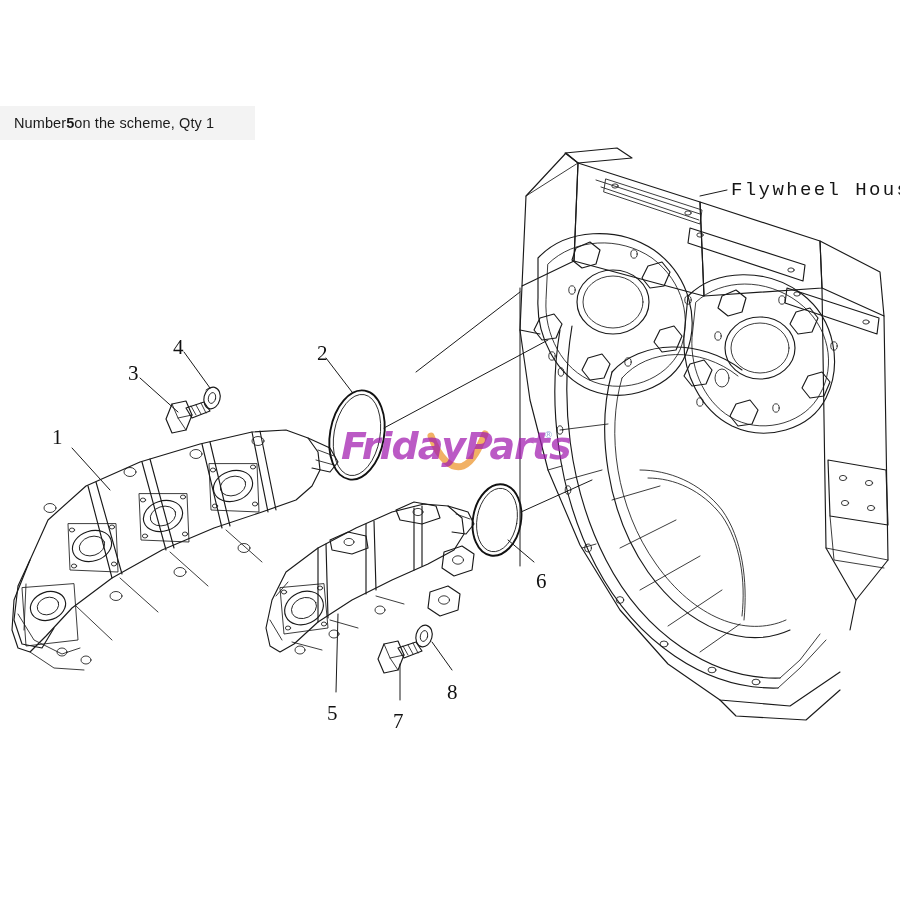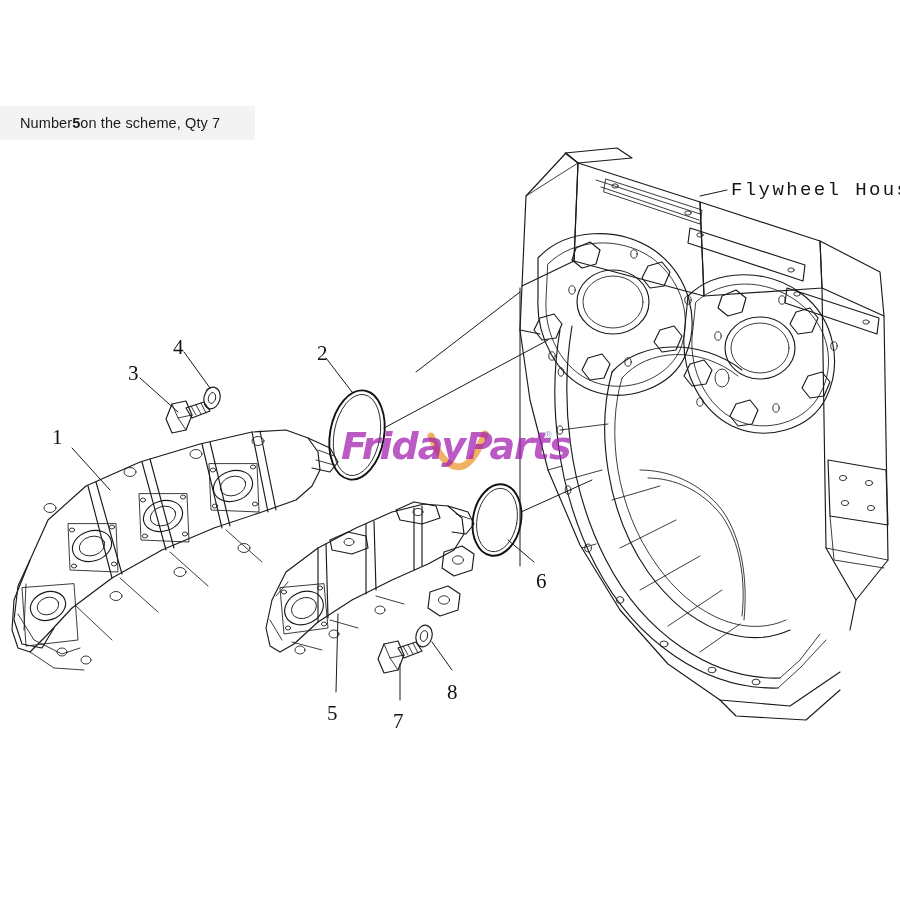--- a/index.html
+++ b/index.html
@@ -20,21 +20,21 @@
   
   #qty-label {
     position: absolute;
     left: 0px;
     top: 106px;
     width: 255px;
     height: 34px;
     background: #f3f3f3;
     display: flex;
     align-items: center;
-    padding-left: 20px;
+    padding-left: 14px;
     box-sizing: border-box;
     font-size: 14.5px;
     color: #1b1b1b;
     letter-spacing: 0.1px;
     white-space: nowrap;
   }
   #qty-label b { font-weight: bold; }
 
   
   #drawing {
@@ -134,21 +134,21 @@
   }
 </style>
 </head>
 <body>
 
 <div id="page">
 
   <div id="qty-label">
     <span>Number </span>
       <b>5</b>
-      <span> on the scheme, Qty 7</span>
+      <span> on the scheme, Qty 1</span>
   </div>
 
   <svg id="drawing" viewBox="0 0 900 900">
 
     <g>
 
       <path class="ln" d="M565 153 L617 148 L632 158 L578 163 Z"></path>
       <path class="ln" d="M522 286 L526 196 L566 153 L578 163 L574 261 Z"></path>
       <path class="ln-thin" d="M526 196 L578 163"></path>
       <path class="ln" d="M578 163 L700 202 L704 296 L574 261 Z"></path>

